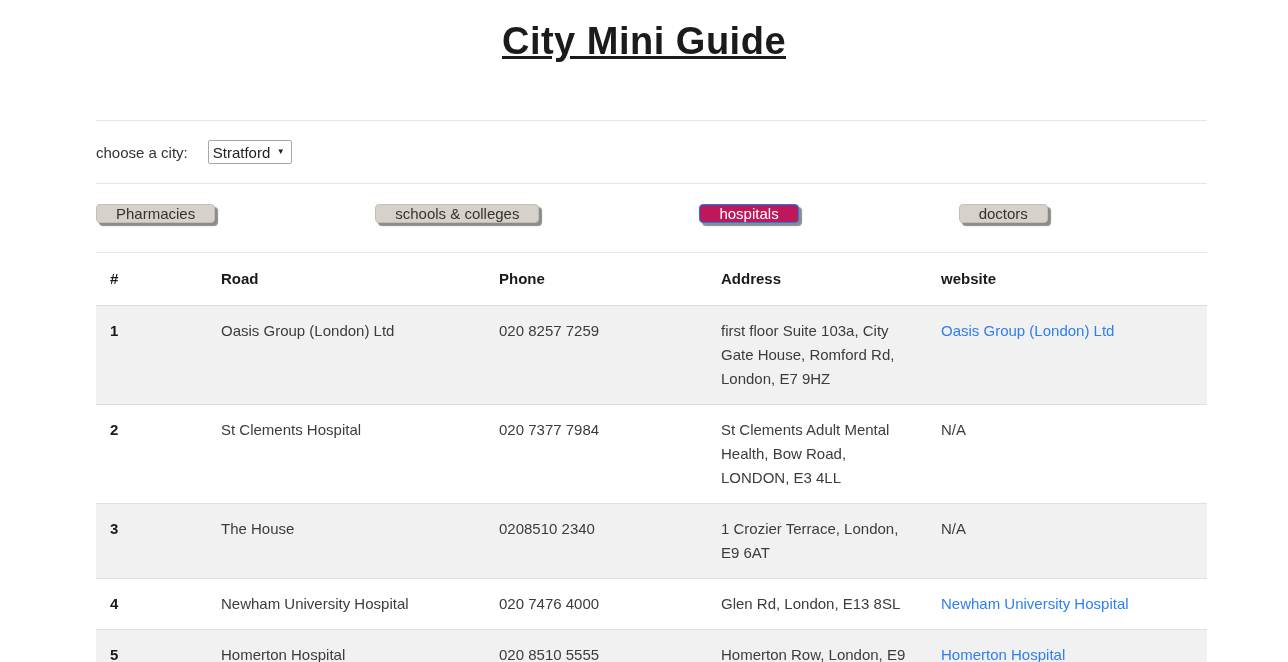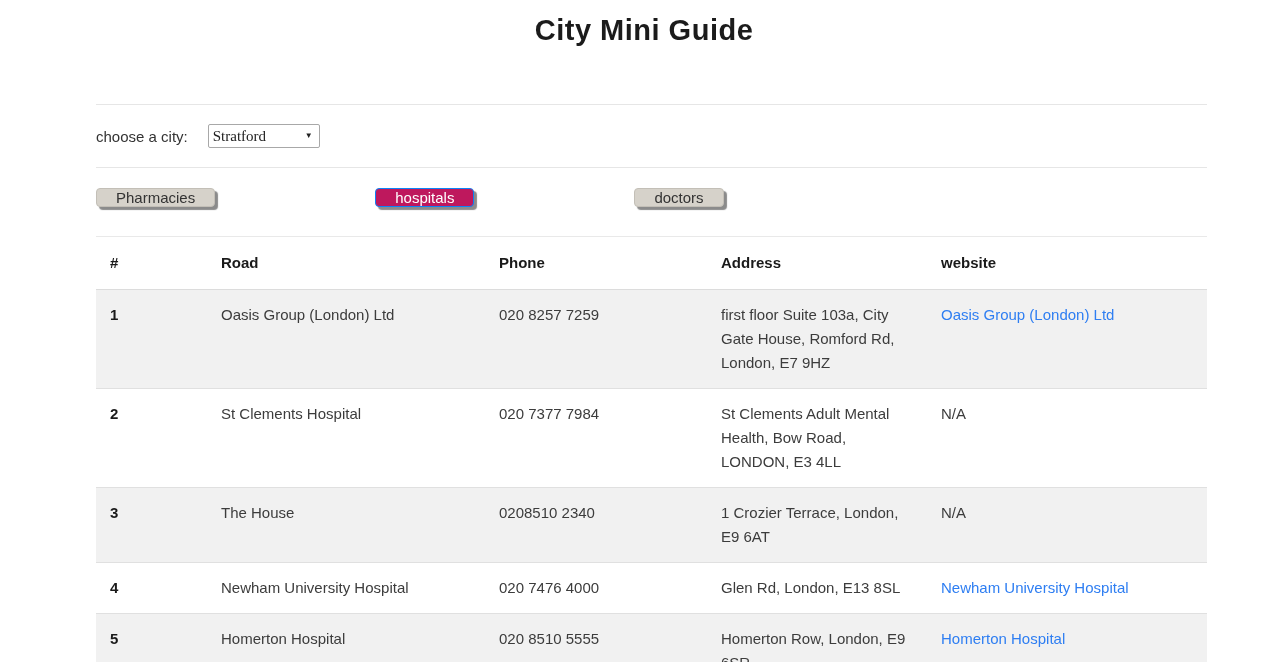--- a/index.html
+++ b/index.html
@@ -8,39 +8,40 @@
     overflow: hidden;
     background: #ffffff;
     font-family: "Liberation Sans", sans-serif;
     color: #333;
   }
   .container { margin-left: 96px; width: 1111px; }
 
   
   h1.page-title {
     text-align: center;
-    font-size: 29px;
+    font-size: 38px;
     font-weight: 700;
     color: #1b1b1b;
-    padding-top: 14px;
+    padding-top: 20px;
     letter-spacing: 0.5px;
+    text-decoration: underline;
   }
 
   .rule { border: none; border-top: 1px solid #e6e6e6; height: 0; }
   .rule-top { margin-top: 57px; }
 
   
   .city-row { padding: 19px 0; display: flex; align-items: center; }
   .city-label { font-size: 15px; color: #333; margin-right: 20px; }
   .select-wrap { position: relative; display: inline-block; }
   select.city-select {
     -webkit-appearance: none; appearance: none;
-    font-family: Liberation Serif, serif;
+    font-family: Liberation Sans, sans-serif;
     font-size: 15px; color: #222;
-    width: 112px; height: 24px;
+    width: 84px; height: 24px;
     padding: 0 18px 0 4px;
     border: 1px solid #a8a8a8;
     border-radius: 2px;
     background: #ffffff;
   }
   .select-arrow {
     position: absolute; right: 7px; top: 7px;
     font-size: 8px; color: #222; pointer-events: none;
   }
 
@@ -109,20 +110,21 @@
         <option selected="">Stratford</option>
       </select>
       <span class="select-arrow">▼</span>
     </span>
   </div>
 
   <hr class="rule">
 
   <div class="btn-row">
     <button class="cat-btn">Pharmacies</button>
+    <button class="cat-btn">schools &amp; colleges</button>
     <button class="cat-btn active">hospitals</button>
     <button class="cat-btn">doctors</button>
   </div>
 
   <table class="listing">
     <colgroup>
       <col class="c-num">
         <col class="c-name">
         <col class="c-phone">
         <col class="c-addr">

